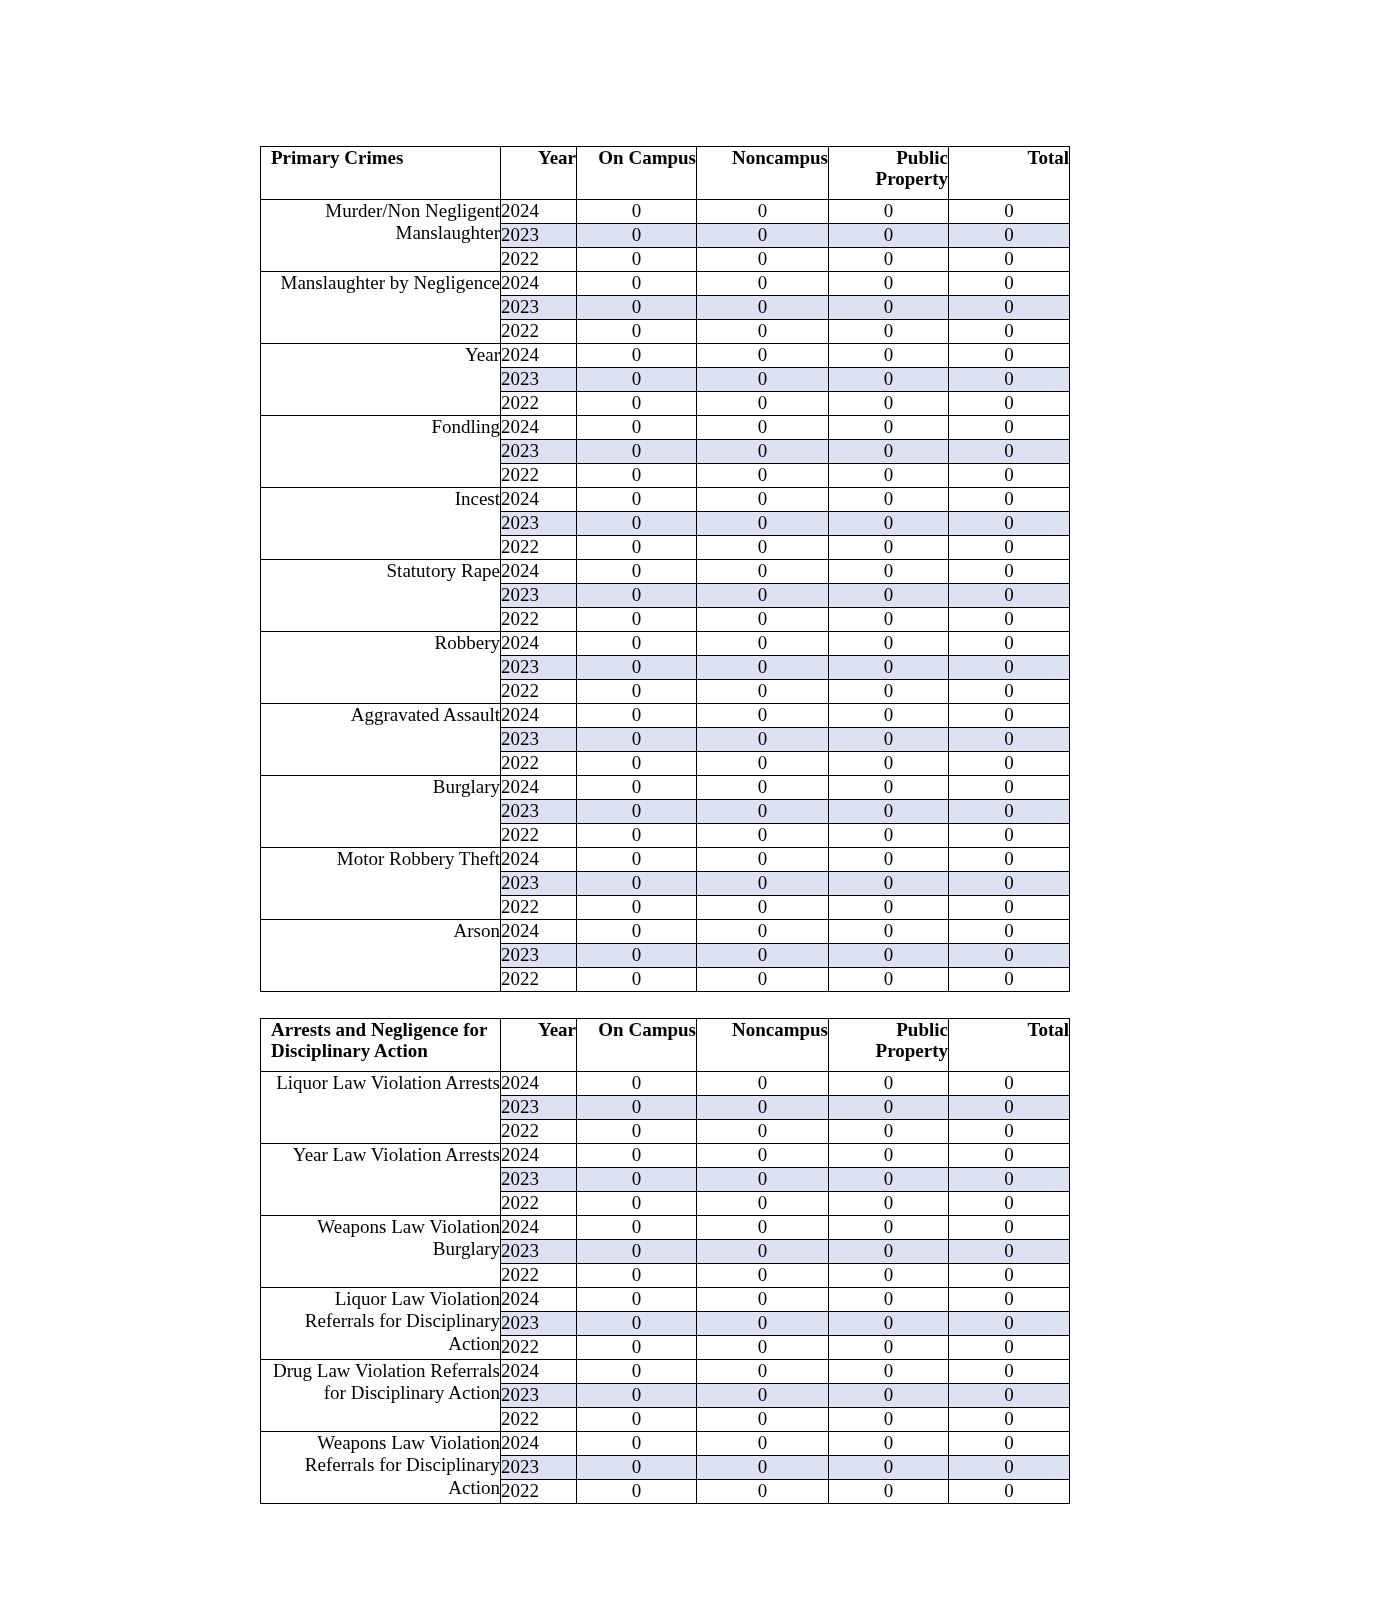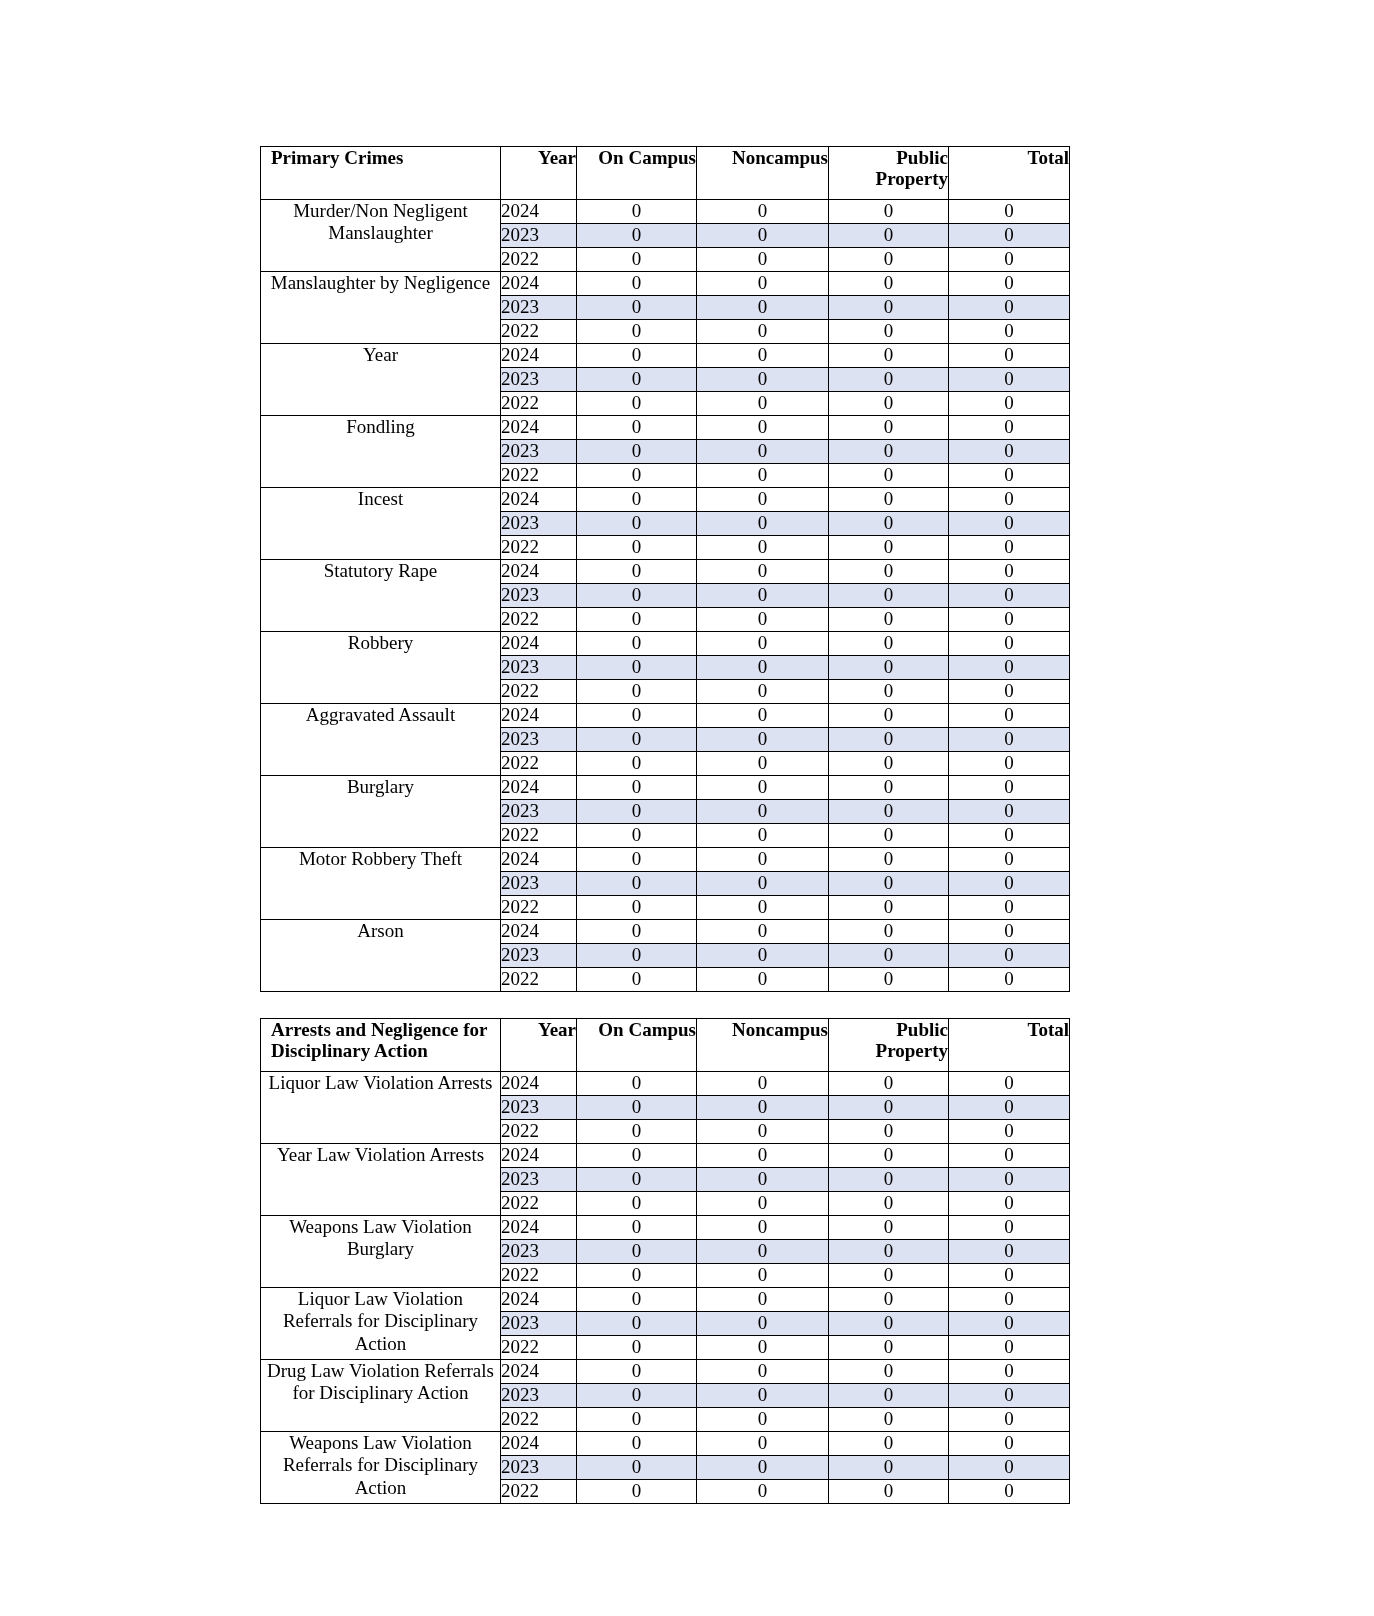--- a/index.html
+++ b/index.html
@@ -64,21 +64,21 @@
     padding: 4px 3px 4px 3px;
     line-height: 1.12;
     height: 52px;
   }
   thead th.hdr-name {
     text-align: left;
     padding-left: 10px;
   }
 
   td.cat {
-    text-align: center;
+    text-align: right;
     padding: 2px 4px 2px 10px;
     line-height: 1.18;
     vertical-align: top;
   }
   td.year {
     padding: 2px 0;
   }
   td.num {
     text-align: center;
     padding: 2px 0;

